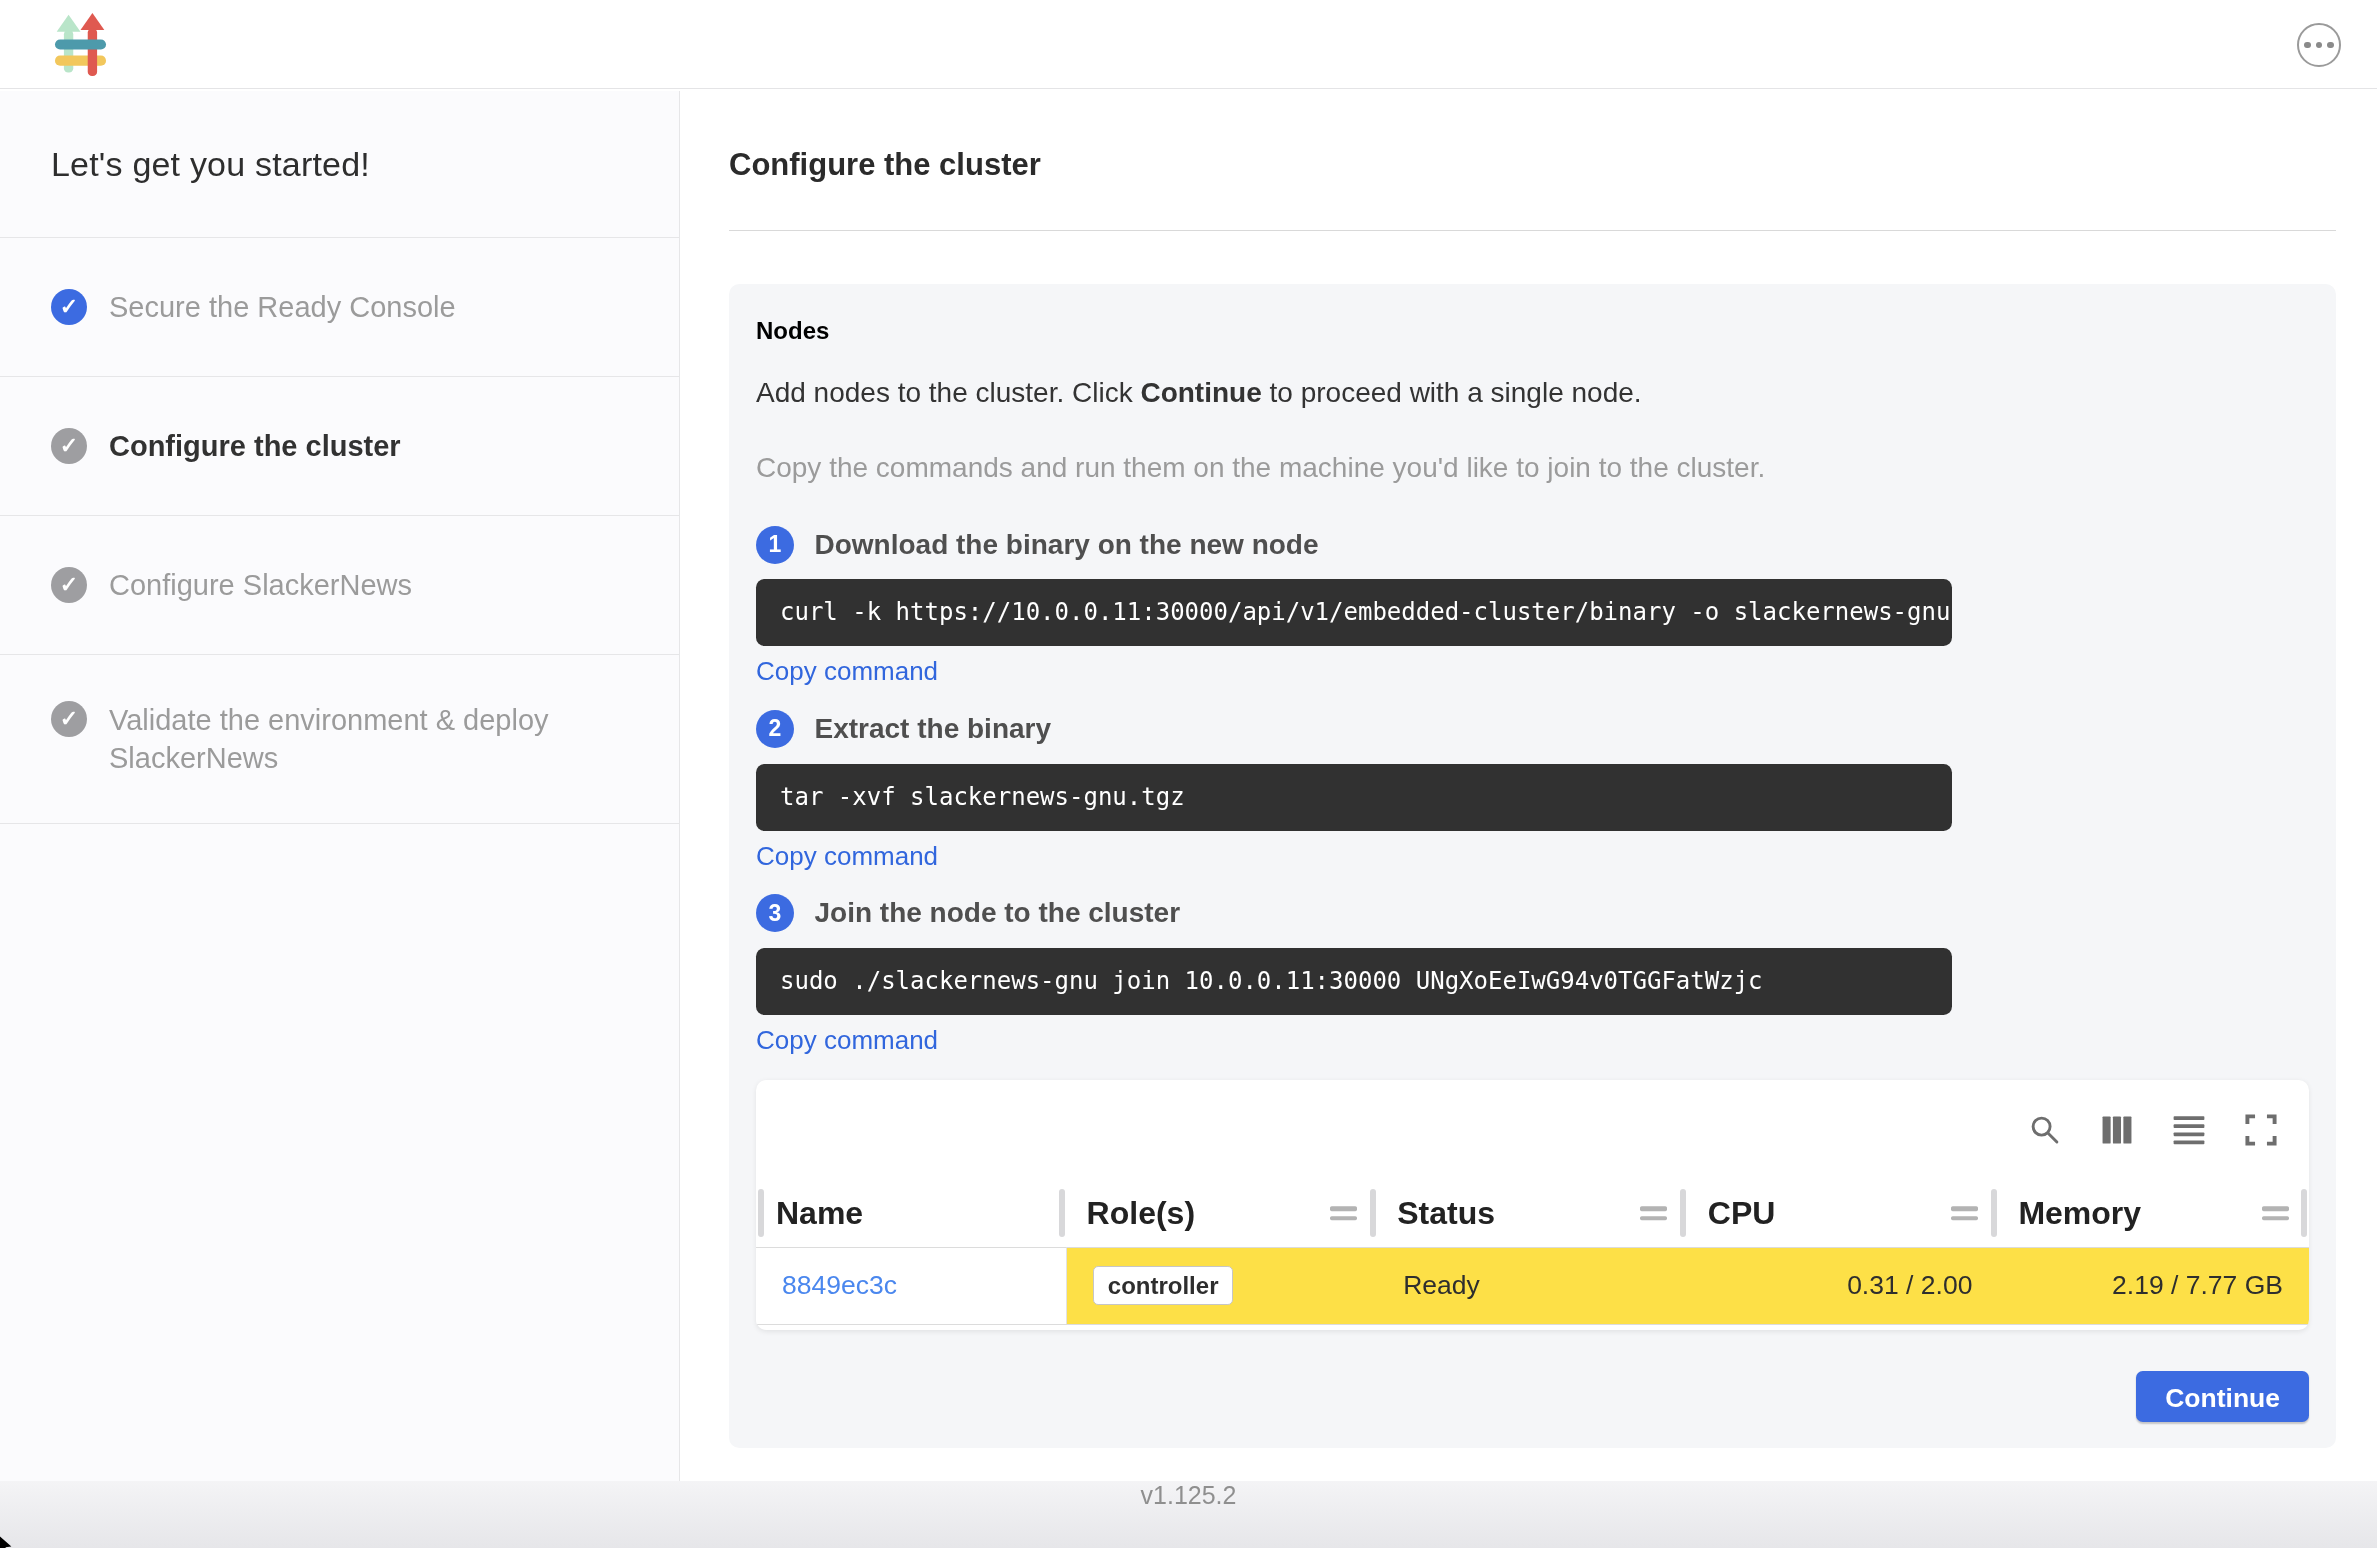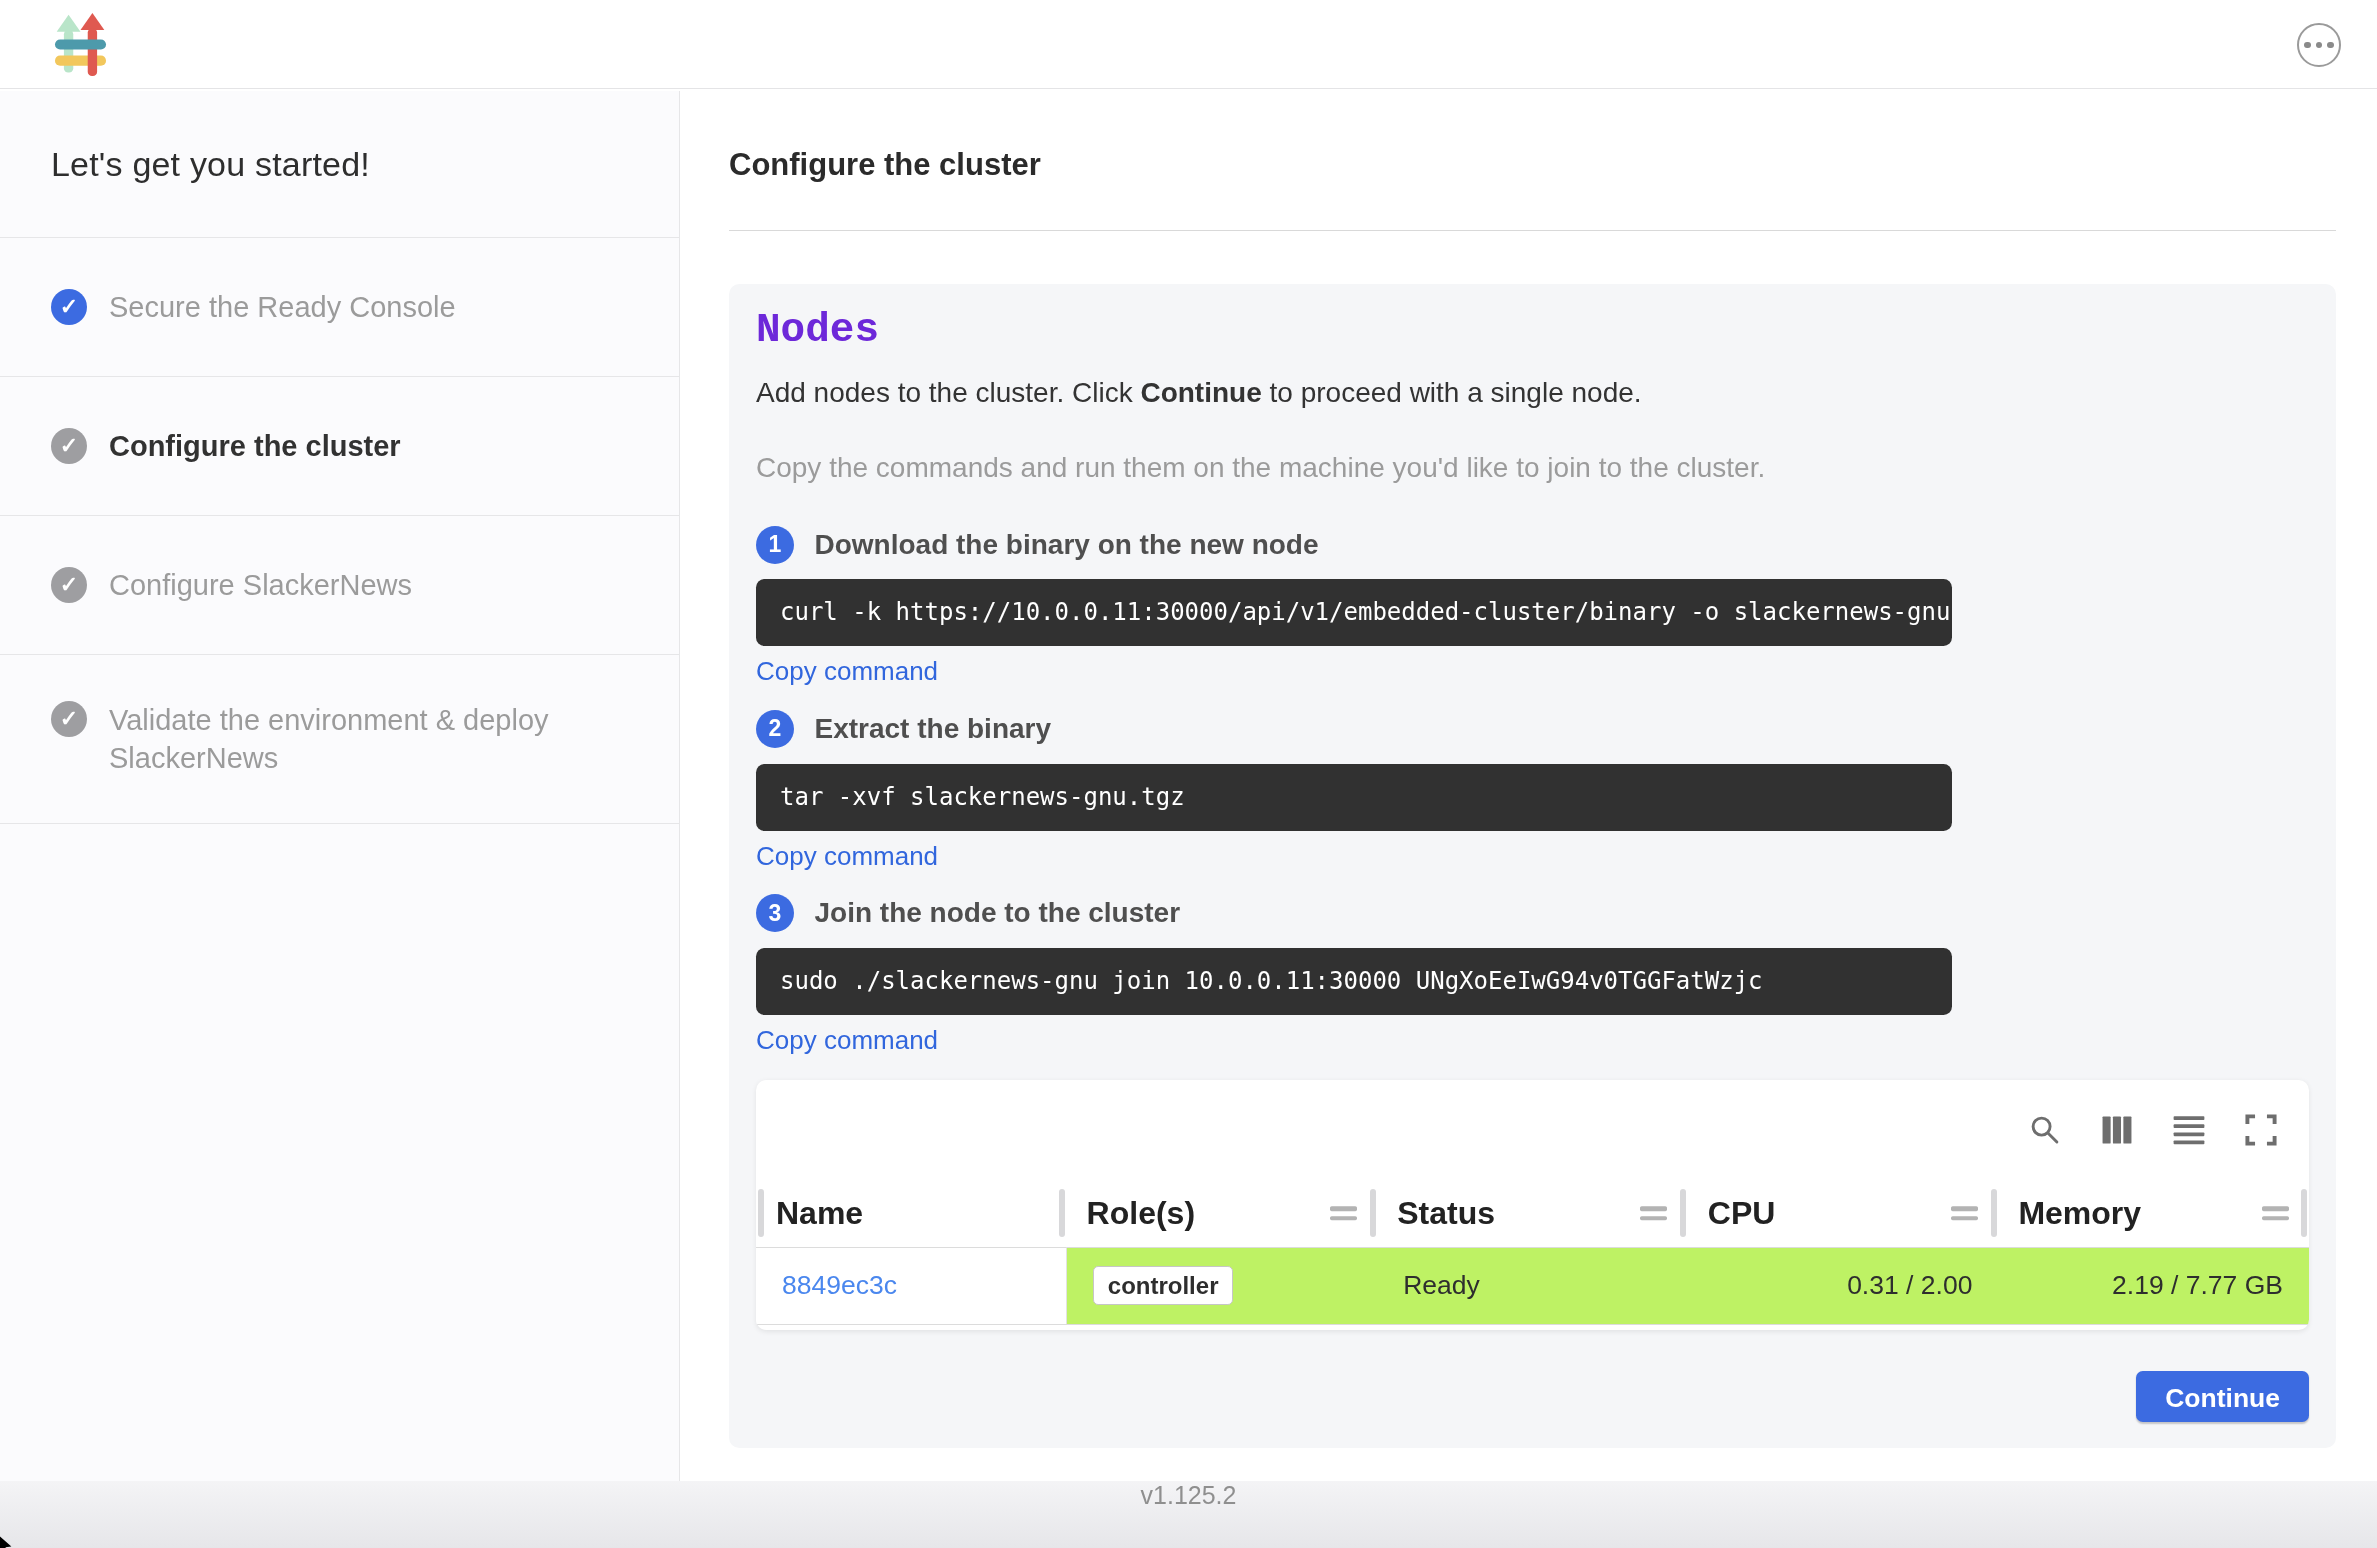--- a/index.html
+++ b/index.html
@@ -34,21 +34,21 @@
   .check.complete { background:#3c6be1; }
   .check.pending  { background:#9e9ea1; }
   .side-label { font-size:29px; color:#9b9b9b; line-height:38px; }
   .side-item.current .side-label { color:#323232; font-weight:bold; }
 
   
   .main-title { font-size:31px; line-height:38px; font-weight:bold; color:#2b2b2b; }
   .main-rule { border:none; border-top:1.7px solid #d9d9d9; margin-top:46px; }
   .card { margin-top:53px; background:#f5f6f8; border-radius:10.3px; padding:0 27px 26px 27px; }
 
-  .card-title { padding-top:27px; font-size:41px; line-height:39px; font-weight:bold; color:#6d28d9;font-family:Liberation Mono, monospace; }
+  .card-title { padding-top:27px; font-size:24px; line-height:39px; font-weight:bold; color:#000000; }
   .intro { margin-top:27px; font-size:28px; line-height:32px; color:#333; }
   .intro b { font-weight:bold; }
   .hint { margin-top:43px; font-size:28px; line-height:32px; color:#9b9b9b; }
 
   .step-head { margin-top:24px; display:flex; align-items:center; gap:20.5px; height:39px; }
   .step-head.first { margin-top:41px; }
   .step-badge { flex:0 0 auto; width:38px; height:38px; border-radius:50%; background:#3c6be1;
                 color:#fff; font-size:23px; font-weight:bold; display:flex; align-items:center;
                 justify-content:center; }
   .step-title { font-size:28px; font-weight:bold; color:#4f4f4f; }
@@ -69,21 +69,21 @@
   .nodes-table th { position:relative; height:67px; text-align:left; padding:0 48px 0 20px;
                     font-size:32px; font-weight:bold; color:#222; background:#fff; }
   .pill { position:absolute; right:1.7px; top:50%; transform:translateY(-50%); width:6px;
           height:48px; border-radius:3.4px; background:#d8d8da; }
   .pill.left { left:1.7px; right:auto; }
   .drag-handle { position:absolute; right:20.5px; top:50%; transform:translateY(-50%); width:27px;
                  height:13.7px; display:flex; flex-direction:column; justify-content:space-between;
                  cursor:grab; }
   .drag-handle i { display:block; height:4.3px; border-radius:1.7px; background:#b3b3b3; }
   .nodes-table td { height:77px; font-size:26.5px; color:#2e2e2e; padding:0 26px;
-                    background:#bef264; border-top:1.7px solid #dcdcdc; border-bottom:1.7px solid #dcdcdc; }
+                    background:#fde047; border-top:1.7px solid #dcdcdc; border-bottom:1.7px solid #dcdcdc; }
   td.cell-name { background:#fff; border-right:1.7px solid #e2e2e2; }
   .node-link { color:#4a87ee; text-decoration:none; cursor:pointer; }
   .role-badge { display:inline-block; border:1.7px solid #c6c6c6; border-radius:5.1px; background:#fff;
                 padding:4.3px 13.7px; font-size:24px; font-weight:bold; color:#2e2e2e; }
   td.num { text-align:right; }
 
   .card-actions { margin-top:41px; display:flex; justify-content:flex-end; }
   .continue-btn { background:#3c6be1; color:#fff; border:none; border-radius:6.8px;
                   padding:12px 29px; font-size:26.5px; font-weight:bold; height:51px;
                   font-family:"Liberation Sans", sans-serif; cursor:pointer;

